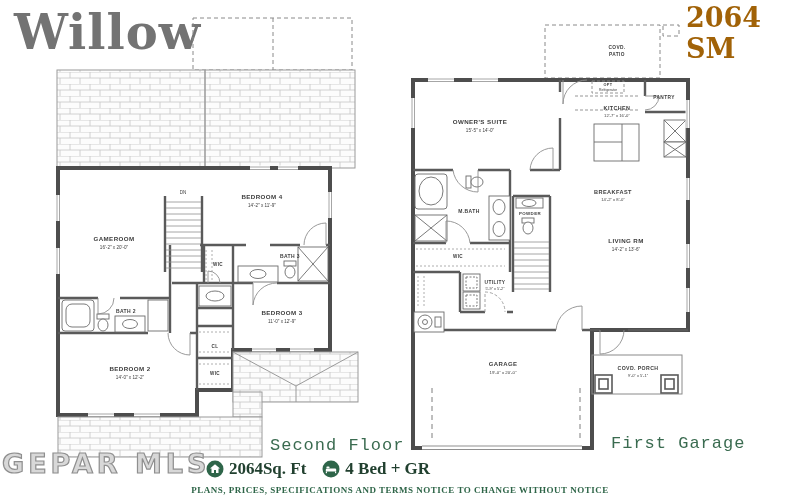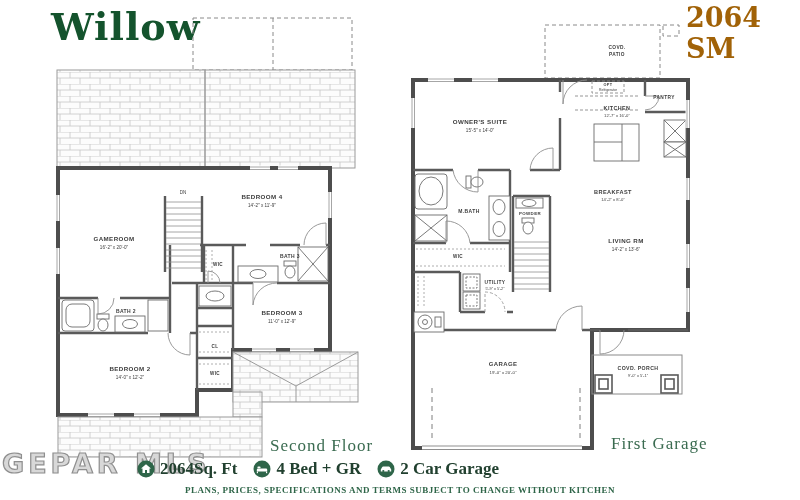--- a/index.html
+++ b/index.html
@@ -1,22 +1,22 @@
 <!DOCTYPE html>
 <html><head>
 <meta charset="utf-8">
 <style>
   html,body{margin:0;padding:0;}
   body{width:800px;height:500px;position:relative;background:#ffffff;overflow:hidden;
        font-family:"Liberation Sans",sans-serif;}
   .plan-title{position:absolute;left:14px;top:4px;font-family:"DejaVu Serif",serif;
-       font-size:38px;font-weight:600;color:#14532d;letter-spacing:1px;margin-left:37px;}
+       font-size:48px;font-weight:600;color:#737373;letter-spacing:1px;}
   .plan-code{position:absolute;left:686px;top:2px;font-family:"DejaVu Serif",serif;
        font-size:27px;font-weight:600;color:#a16207;}
-  .floor-label{position:absolute;font-family:Liberation Serif, serif;font-size:17px;
+  .floor-label{position:absolute;font-family:Liberation Mono, monospace;font-size:17px;
        color:#3a6b50;letter-spacing:1px;}
   #second-floor-label{left:270px;top:436px;}
   #first-floor-label{left:611px;top:434px;}
   .watermark{position:absolute;left:2px;top:448px;font-family:"DejaVu Sans",sans-serif;
        font-size:27px;font-weight:bold;letter-spacing:4px;color:#d8d8d8;
        -webkit-text-stroke:1.2px #8f8f8f;}
   .footer-row{position:absolute;left:0;top:459px;width:636px;display:flex;
        justify-content:center;align-items:center;gap:16px;
        font-family:"Liberation Serif",serif;font-size:17px;font-weight:bold;color:#21402f;}
   .fitem{display:flex;align-items:center;gap:5px;}
@@ -340,23 +340,14 @@
   <span class="fitem">
     <svg class="ficon" width="18" height="18" viewBox="0 0 18 18">
       <circle cx="9" cy="9" r="8.5" fill="#2e6549"></circle>
       <rect x="3.8" y="8.6" width="10.4" height="2.8" rx="1.2" fill="#ffffff"></rect>
       <rect x="4.4" y="6.6" width="3.2" height="1.7" rx="0.8" fill="#ffffff"></rect>
       <rect x="3.8" y="11.4" width="1.2" height="1.8" fill="#ffffff"></rect>
       <rect x="13" y="11.4" width="1.2" height="1.8" fill="#ffffff"></rect>
     </svg>
     <span>4 Bed + GR</span>
   </span>
-  <span class="fitem">
-    <svg class="ficon" width="18" height="18" viewBox="0 0 18 18">
-      <circle cx="9" cy="9" r="8.5" fill="#2e6549"></circle>
-      <path d="M3.8 11.4 V9.4 L5.1 7.2 A1.3 1.3 0 0 1 6.2 6.6 H11.8 A1.3 1.3 0 0 1 12.9 7.2 L14.2 9.4 V11.4 Z" fill="#ffffff"></path>
-      <circle cx="6.3" cy="11" r="1.1" fill="#2e6549"></circle>
-      <circle cx="11.7" cy="11" r="1.1" fill="#2e6549"></circle>
-    </svg>
-    <span>2 Car Garage</span>
-  </span>
 </div>
-<div class="disclaimer">PLANS, PRICES, SPECIFICATIONS AND TERMS SUBJECT TO CHANGE WITHOUT KITCHEN</div>
+<div class="disclaimer">PLANS, PRICES, SPECIFICATIONS AND TERMS NOTICE TO CHANGE WITHOUT NOTICE</div>
 
 </body></html>

